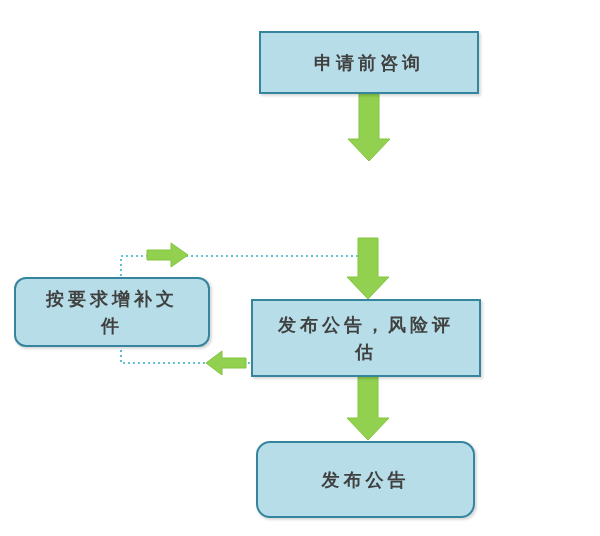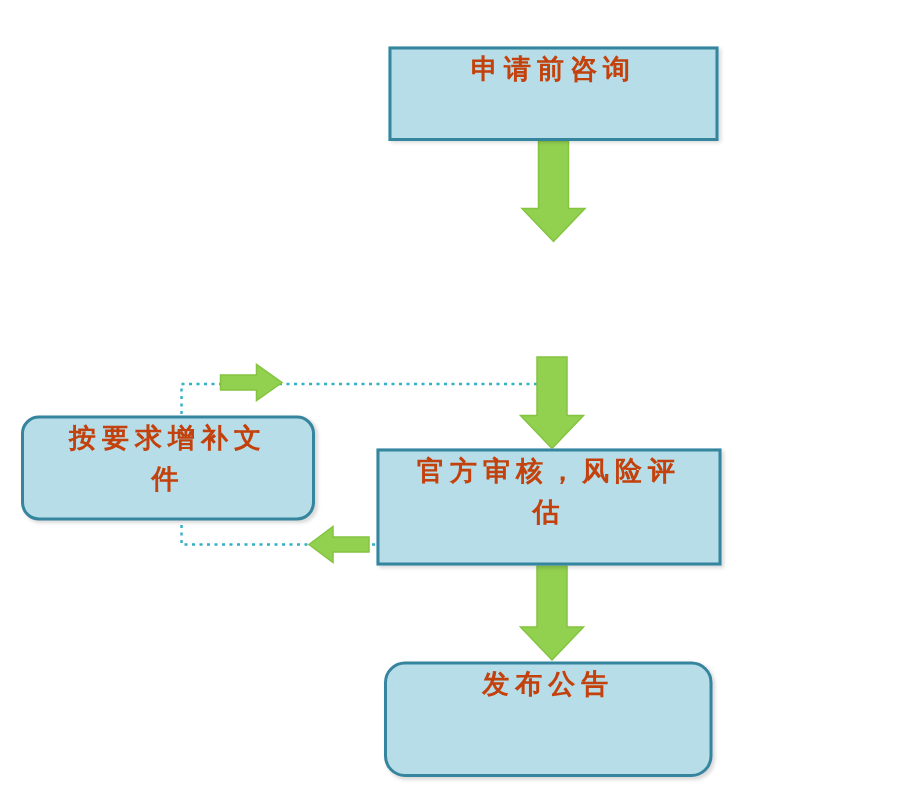--- a/index.html
+++ b/index.html
@@ -34,23 +34,23 @@
     stroke-dasharray: 2 3;
   }
 
   .node {
     position: absolute;
     background: var(--node-fill, #b7dee8);
     border: 2px solid var(--node-border, #35859e);
     display: flex;
     flex-direction: column;
     align-items: center;
-    justify-content: flex-start;
+    justify-content: center;
     text-align: center;
-    color: #c2410c;
+    color: #404040;
     font-weight: bold;
     font-size: 18px;
     letter-spacing: 4px;
     line-height: 1.5;
     box-shadow: 1.5px 1.5px 2.5px rgba(0,0,0,0.15);
   }
   .node span { display: block; }
 
   .node.rounded { border-radius: 14px; }
 
@@ -81,21 +81,21 @@
 
     <polygon class="block-arrow" points="246,358 222,358 222,351 206,363 222,375 222,368 246,368"></polygon>
   </svg>
 
   <div class="node" id="node-consult">
     <span>申请前咨询</span>
   </div>
 
 
   <div class="node" id="node-review">
-    <span>官方审核，风险评</span>
+    <span>发布公告，风险评</span>
     <span>估</span>
   </div>
 
   <div class="node rounded" id="node-announce">
     <span>发布公告</span>
   </div>
 
   <div class="node rounded" id="node-supplement">
     <span>按要求增补文</span>
     <span>件</span>

